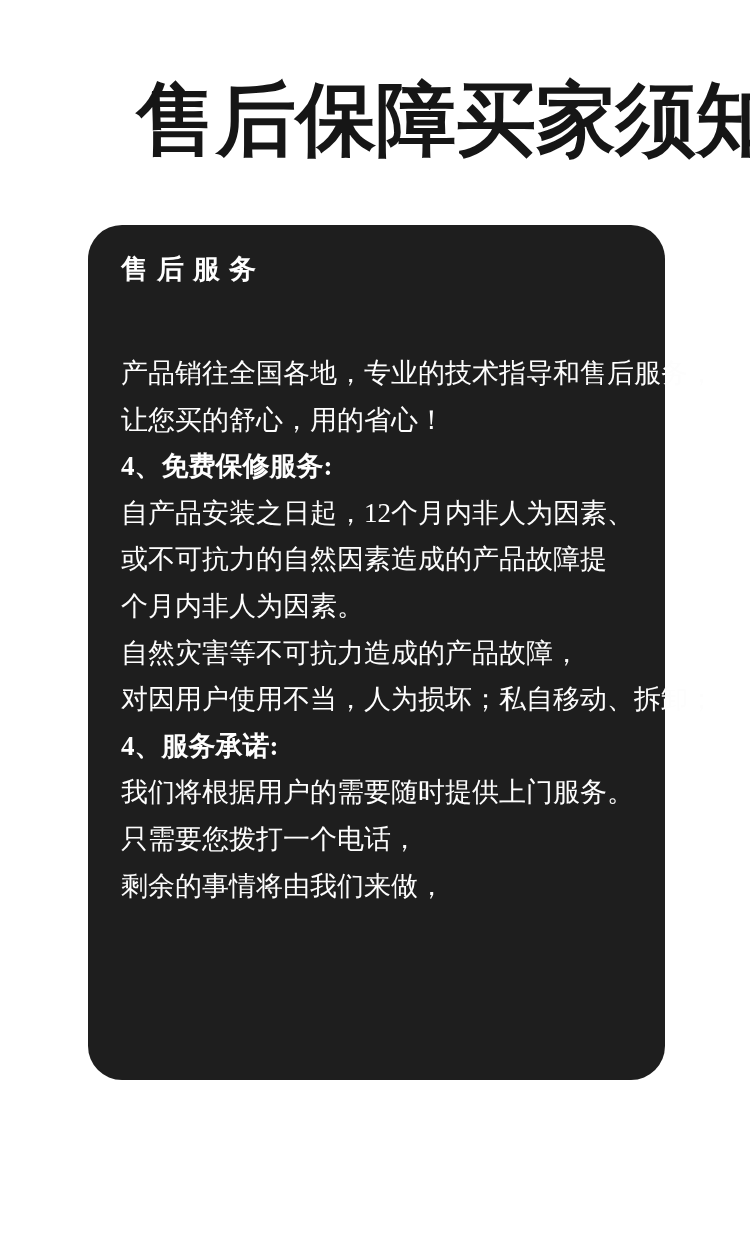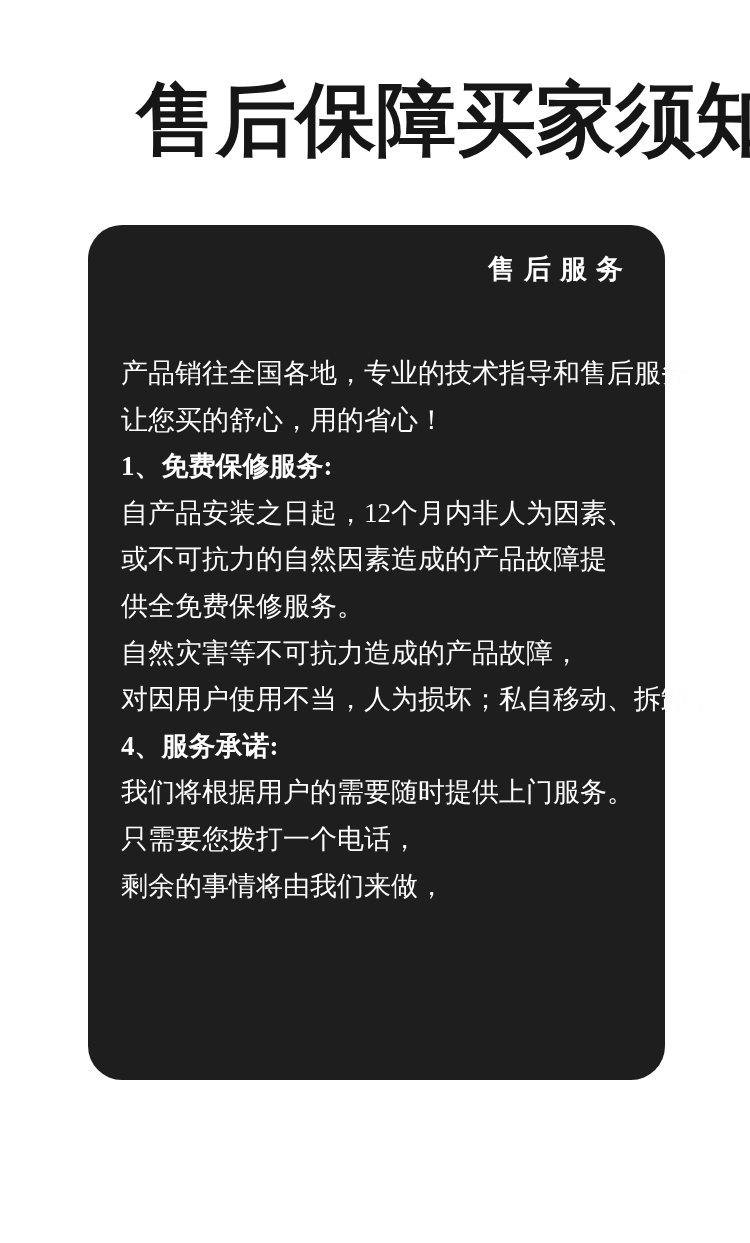--- a/index.html
+++ b/index.html
@@ -42,21 +42,20 @@
     padding: 28px 33px 0 33px;
     color: #ffffff;
   }
   .card-header {
     font-family: "Liberation Sans", sans-serif;
     font-weight: 700;
     font-size: 27px;
     line-height: 32px;
     letter-spacing: 9px;
     color: #ffffff;
-    text-align: right;
   }
   .card-body {
     margin-top: 65px;
   }
   .card-body p {
     margin: 0;
     font-size: 27px;
     line-height: 46.6px;
     font-weight: 400;
     color: #fdfdfd;
@@ -76,24 +75,24 @@
 
   <div class="card">
 
     <div class="card-header">售后服务</div>
 
     <div class="card-body">
 
       <p>产品销往全国各地，专业的技术指导和售后服务，</p>
       <p>让您买的舒心，用的省心！</p>
 
-      <p class="section-heading">1、免费保修服务:</p>
+      <p class="section-heading">4、免费保修服务:</p>
       <p>自产品安装之日起，12个月内非人为因素、</p>
       <p>或不可抗力的自然因素造成的产品故障提</p>
-      <p>供全免费保修服务。</p>
+      <p>个月内非人为因素。</p>
 
       <p>自然灾害等不可抗力造成的产品故障，</p>
       <p>对因用户使用不当，人为损坏；私自移动、拆卸；</p>
 
       <p class="section-heading">4、服务承诺:</p>
       <p>我们将根据用户的需要随时提供上门服务。</p>
       <p>只需要您拨打一个电话，</p>
       <p>剩余的事情将由我们来做，</p>
 
     </div>

